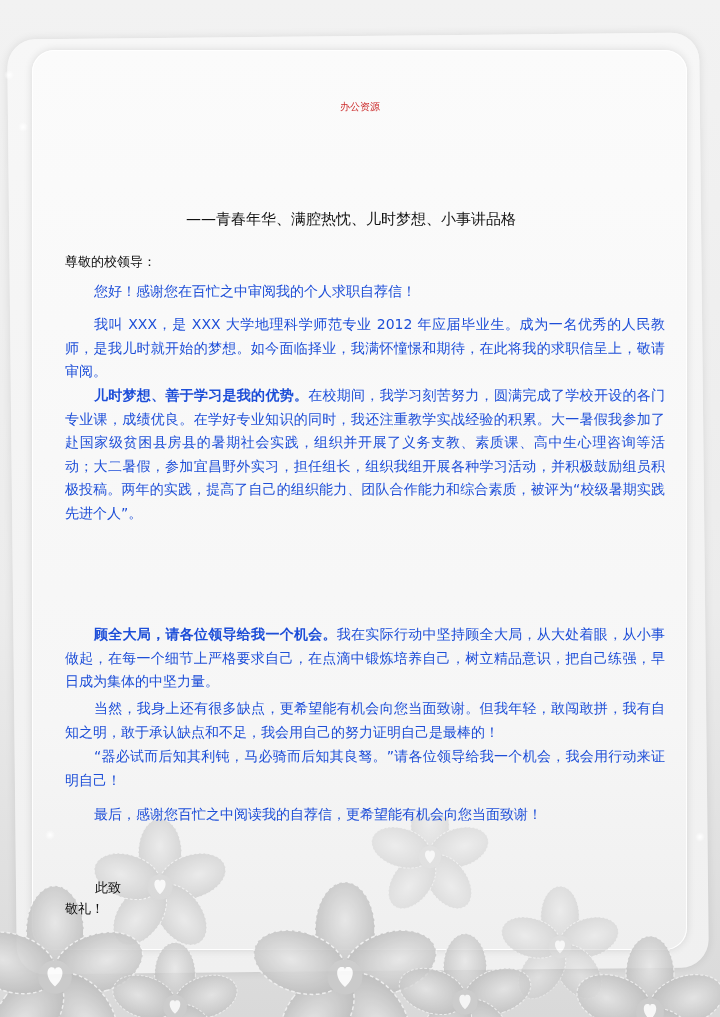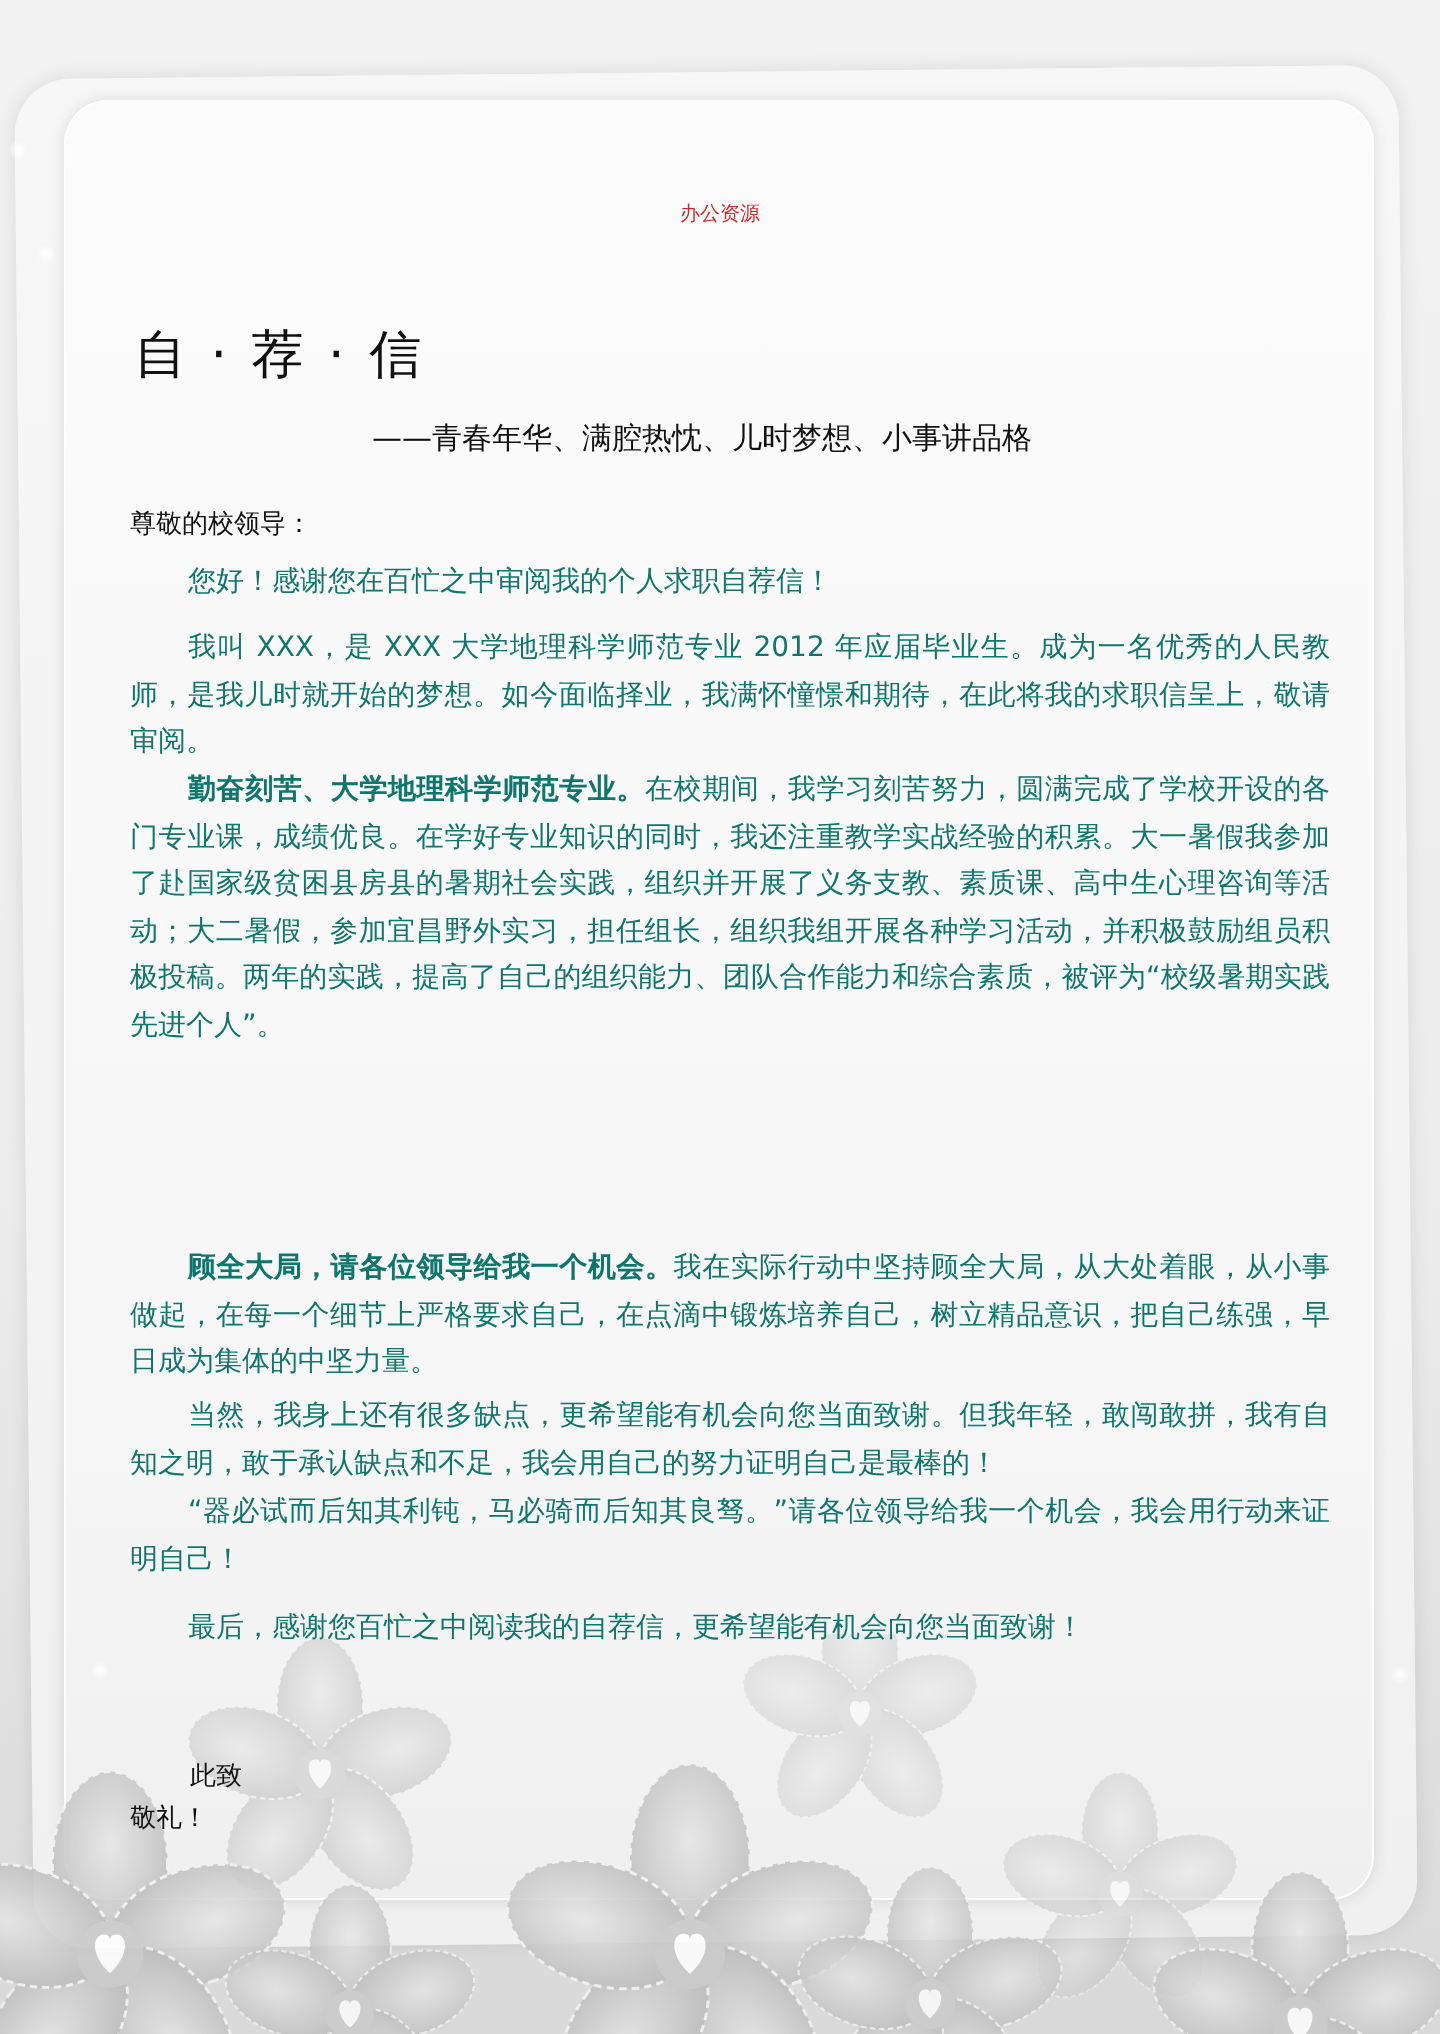--- a/index.html
+++ b/index.html
@@ -83,21 +83,21 @@
     font-size: 13px;
   }
   .para {
     position: absolute;
     left: 65px;
     width: 600px;
     font-size: 14px;
     line-height: 23.5px;
     text-indent: 29px;
     text-align: justify;
-    color: #0f766e;
+    color: #1d4ed8;
   }
   .para b {
     font-weight: bold;
   }
   .closing-1 {
     position: absolute;
     left: 95px;
     top: 867px;
     font-size: 13px;
     margin-top: 12px;
@@ -159,35 +159,34 @@
       <use href="#flower" transform="translate(465,185) scale(0.9)"></use>
     </g>
   <g opacity="0.8">
       <use href="#flower" transform="translate(650,195) scale(1.0)"></use>
     </g>
 </svg>
 
 <div class="content">
   <div class="header-mark">办公资源</div>
 
-  <div class="title">自 · 荐 · 信</div>
   <div class="subtitle">——青春年华、满腔热忱、儿时梦想、小事讲品格</div>
 
   <div class="salutation">尊敬的校领导：</div>
 
   <div class="para" style="top:280px;">
     <b></b><span>您好！感谢您在百忙之中审阅我的个人求职自荐信！</span>
   </div>
 
   <div class="para" style="top:313px;">
     <b></b><span>我叫 XXX，是 XXX 大学地理科学师范专业 2012 年应届毕业生。成为一名优秀的人民教师，是我儿时就开始的梦想。如今面临择业，我满怀憧憬和期待，在此将我的求职信呈上，敬请审阅。</span>
   </div>
 
   <div class="para" style="top:384px;">
-    <b>勤奋刻苦、大学地理科学师范专业。</b><span>在校期间，我学习刻苦努力，圆满完成了学校开设的各门专业课，成绩优良。在学好专业知识的同时，我还注重教学实战经验的积累。大一暑假我参加了赴国家级贫困县房县的暑期社会实践，组织并开展了义务支教、素质课、高中生心理咨询等活动；大二暑假，参加宜昌野外实习，担任组长，组织我组开展各种学习活动，并积极鼓励组员积极投稿。两年的实践，提高了自己的组织能力、团队合作能力和综合素质，被评为“校级暑期实践先进个人”。</span>
+    <b>儿时梦想、善于学习是我的优势。</b><span>在校期间，我学习刻苦努力，圆满完成了学校开设的各门专业课，成绩优良。在学好专业知识的同时，我还注重教学实战经验的积累。大一暑假我参加了赴国家级贫困县房县的暑期社会实践，组织并开展了义务支教、素质课、高中生心理咨询等活动；大二暑假，参加宜昌野外实习，担任组长，组织我组开展各种学习活动，并积极鼓励组员积极投稿。两年的实践，提高了自己的组织能力、团队合作能力和综合素质，被评为“校级暑期实践先进个人”。</span>
   </div>
 
 
   <div class="para" style="top:623px;">
     <b>顾全大局，请各位领导给我一个机会。</b><span>我在实际行动中坚持顾全大局，从大处着眼，从小事做起，在每一个细节上严格要求自己，在点滴中锻炼培养自己，树立精品意识，把自己练强，早日成为集体的中坚力量。</span>
   </div>
 
   <div class="para" style="top:697px;">
     <b></b><span>当然，我身上还有很多缺点，更希望能有机会向您当面致谢。但我年轻，敢闯敢拼，我有自知之明，敢于承认缺点和不足，我会用自己的努力证明自己是最棒的！</span>
   </div>

